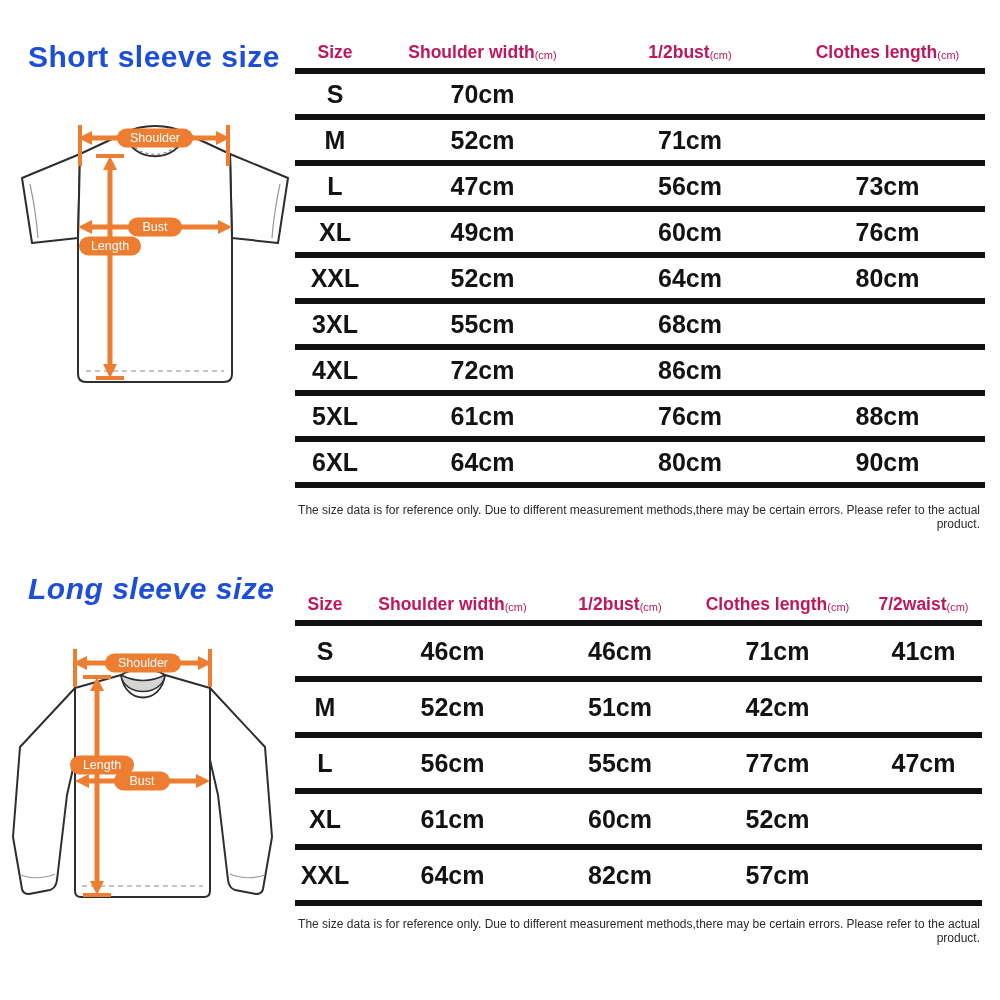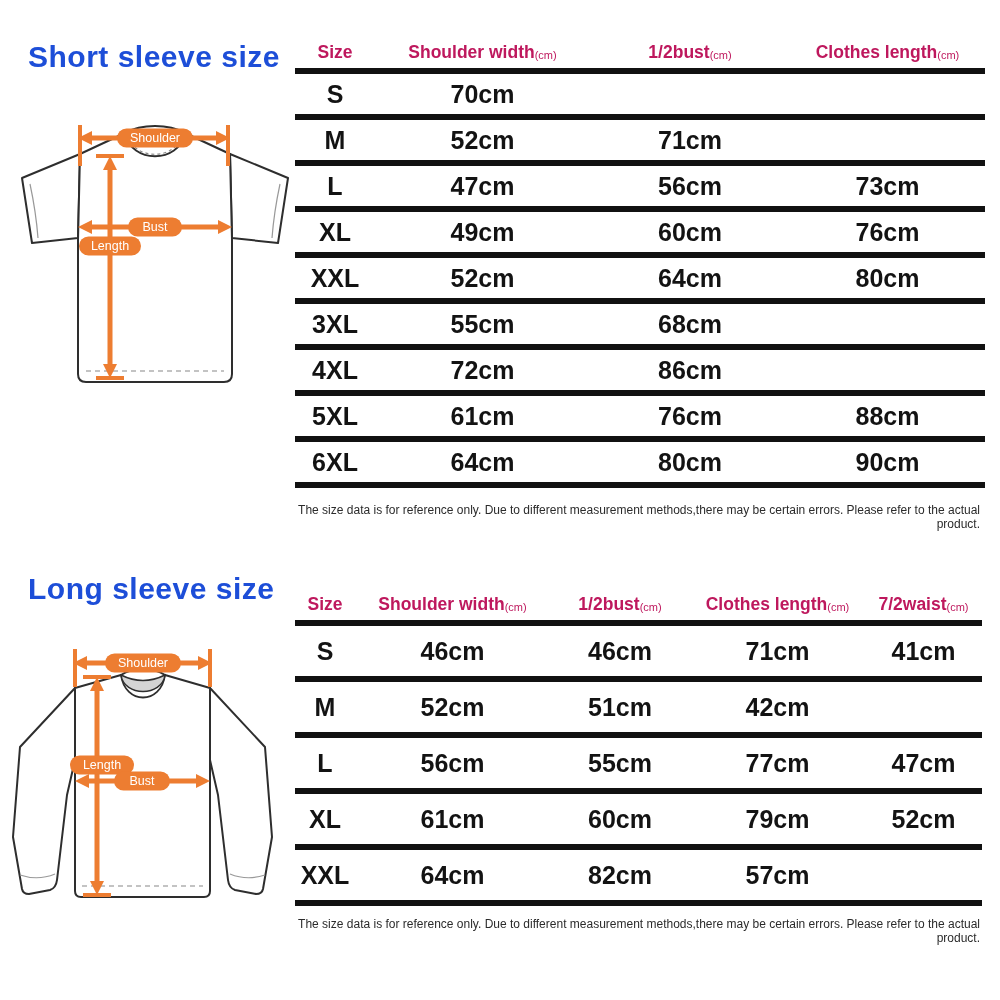--- a/index.html
+++ b/index.html
@@ -5,21 +5,21 @@
   html,body{margin:0;padding:0;}
   body{
     width:1000px;height:1000px;position:relative;background:#ffffff;
     font-family:"Liberation Sans","DejaVu Sans",sans-serif;overflow:hidden;
   }
   .section-title{
     position:absolute;font-size:30px;font-weight:bold;color:#1d4ed8;
     letter-spacing:0.5px;white-space:nowrap;
   }
   #short-title{left:28px;top:40px;}
-  #long-title{left:28px;top:572px;}
+  #long-title{left:28px;top:572px;font-style:italic;}
 
   .size-table{position:absolute;}
   #short-table{left:295px;top:36px;width:690px;}
   #long-table{left:295px;top:588px;width:687px;}
 
   .short-grid{display:grid;grid-template-columns:80px 215px 200px 195px;}
   .long-grid{display:grid;grid-template-columns:60px 195px 140px 175px 117px;}
 
   .hrow{height:32px;align-items:center;}
   .hcell{
@@ -256,21 +256,20 @@
     <div class="cell">56cm</div>
     <div class="cell">55cm</div>
     <div class="cell">77cm</div>
     <div class="cell">47cm</div>
   </div>
   <div class="divider"></div>
   <div class="row long-grid">
     <div class="cell">XL</div>
     <div class="cell">61cm</div>
     <div class="cell">60cm</div>
-    <div class="cell">79cm</div>
     <div class="cell">52cm</div>
   </div>
   <div class="divider"></div>
   <div class="row long-grid">
     <div class="cell">XXL</div>
     <div class="cell">64cm</div>
     <div class="cell">82cm</div>
     <div class="cell">57cm</div>
   </div>
   <div class="divider"></div>

